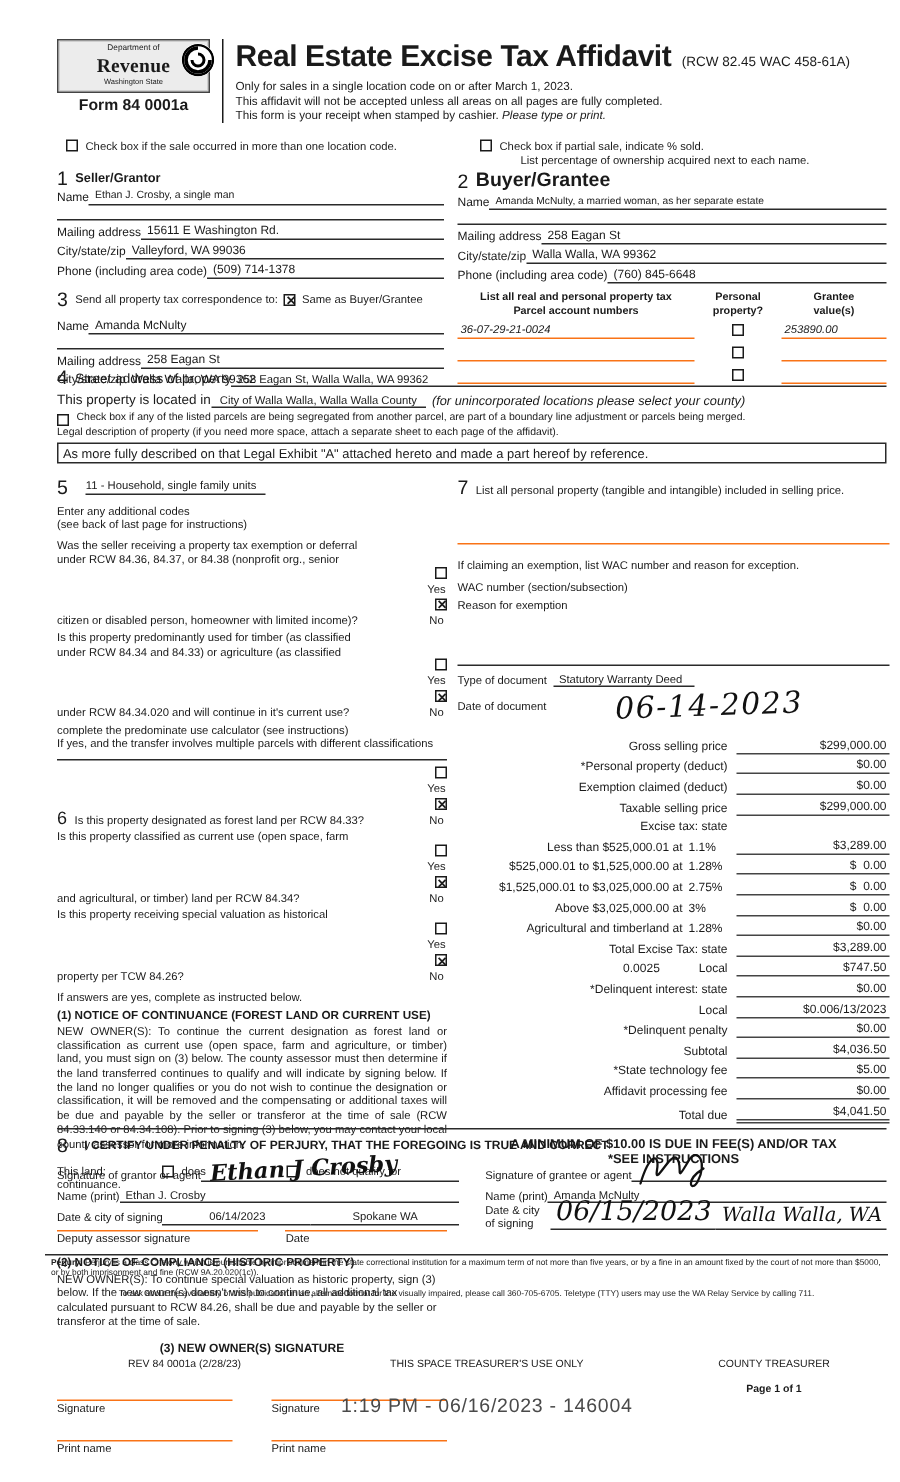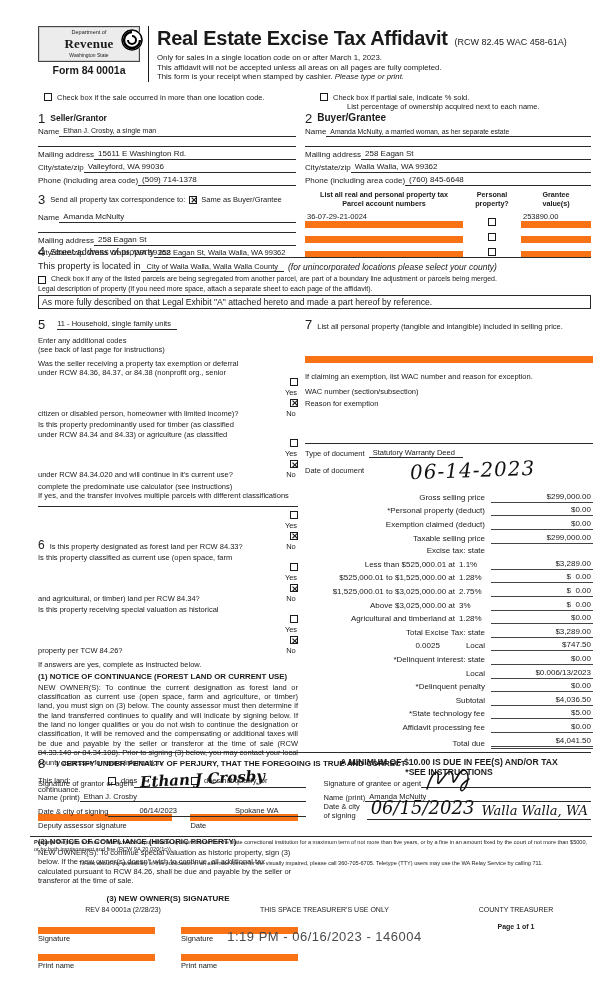--- a/index.html
+++ b/index.html
@@ -26,21 +26,21 @@
   .t-pre { margin-right:26px; }
   .t-rate { width:30px; text-align:left; padding-left:4px; white-space:nowrap; }
   .t-rate:empty { display:none; }
   .t-val { width:102px; margin-left:6px; border-bottom:1px solid #444; text-align:right;
            padding:0 2px; white-space:pre; }
   .t-val:empty { border-bottom:none; }
   .yn { display:flex; align-items:center; gap:2px; white-space:nowrap; margin-left:6px;flex-direction:column; }
   .yn .cb { margin-left:6px; }
   .qrow { display:flex; align-items:flex-end; justify-content:space-between; }
   .small-note { font-size:5.6px; color:#222; }
-  .sig-line { border-bottom:7px solid #f97316; min-height:10px; }
+  .sig-line { border-bottom:1px solid #f97316; min-height:10px;font-style:italic; }
   .center { text-align:center; }
 </style>
 </head>
 <body>
 
 <div class="page">
 
   <div class="abs" style="top:26px; left:38px; width:552px; display:flex;">
     <div style="width:102px; flex:none; text-align:center;">
       <div style="position:relative; border:1px solid #444; background:#ececec; padding:2px 2px 3px; box-shadow:inset 0 0 0 1px #cfcfcf;">
@@ -120,21 +120,21 @@
     </div>
     <div class="row" style="margin-top:2px;">
       <span>City/state/zip</span>
       <span class="field" style="border-bottom:none;">Walla Walla, WA  99362</span>
     </div>
   </div>
 
   <div class="abs" style="top:112px; left:305px; width:286px; font-size:8px;">
     <div class="row" style="align-items:center; margin-bottom:2px;">
       <span class="secnum">2</span>
-      <span class="b" style="font-size:10px;">Buyer/Grantee</span>
+      <span class="b" style="font-size:13px;">Buyer/Grantee</span>
     </div>
     <div class="row">
       <span>Name</span>
       <span class="field" style="font-size:6.8px;">Amanda McNulty, a married woman, as her separate estate</span>
     </div>
     <div class="rule" style="margin-top:9px;"></div>
     <div class="row" style="margin-top:2px;">
       <span>Mailing address</span>
       <span class="field">258 Eagan St</span>
     </div>

